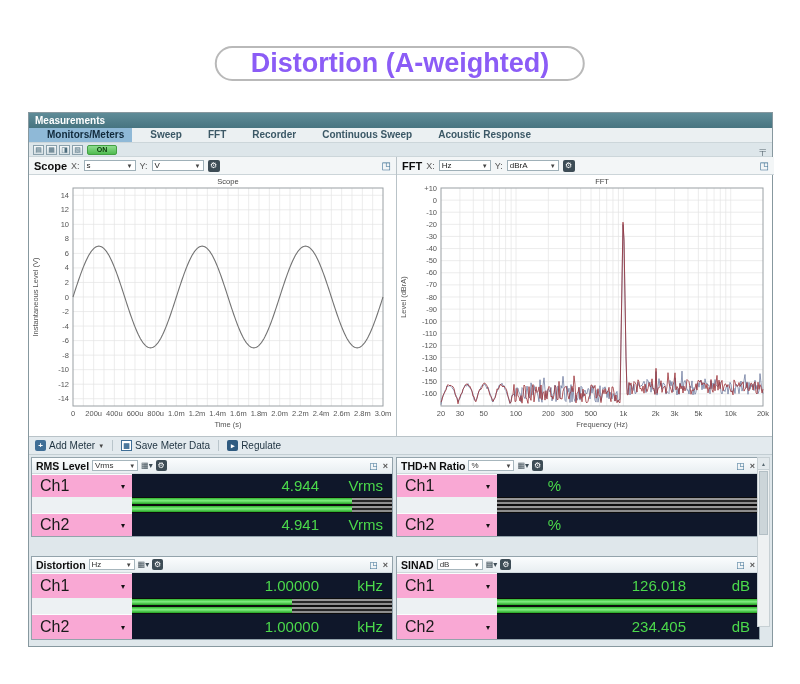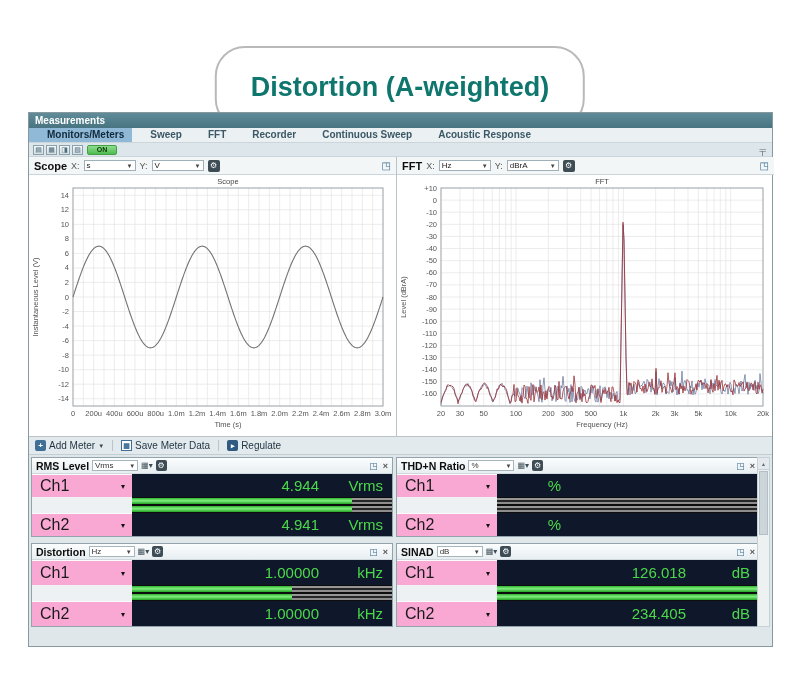--- a/index.html
+++ b/index.html
@@ -1,22 +1,22 @@
 <!DOCTYPE html>
 <html><head>
 <meta charset="utf-8">
 <style>
   html,body{margin:0;padding:0;background:#fff;}
   .page{position:relative;width:800px;height:684px;background:#ffffff;overflow:hidden;
         font-family:"Liberation Sans",sans-serif;}
 
   
   .title-pill{position:absolute;top:46px;left:50%;transform:translateX(-50%);
-    border:2px solid #b9b9b9;border-radius:30px;padding:24px 34px;
-    font-size:27px;font-weight:bold;color:#0f766e;background:#fff;white-space:nowrap;}
+    border:2px solid #b9b9b9;border-radius:30px;padding:0 34px;
+    font-size:27px;font-weight:bold;color:#8b5cf6;background:#fff;white-space:nowrap;}
 
   
   .app-window{position:absolute;left:28px;top:112px;width:745px;height:535px;
     border:1px solid #87989f;background:#e7edf0;box-sizing:border-box;
     display:flex;flex-direction:column;font-size:10px;}
 
   .titlebar{height:15px;flex:0 0 15px;background:linear-gradient(#5f8c98,#477480);
     color:#fff;font-size:10px;font-weight:bold;line-height:15px;padding-left:6px;}
 
   .tabrow{height:14px;flex:0 0 14px;background:#ebf0f2;border-bottom:1px solid #ccd6da;
@@ -59,21 +59,21 @@
   .mt-ic{width:11px;height:11px;font-size:8px;font-weight:bold;display:flex;align-items:center;
     justify-content:center;box-sizing:border-box;}
   .mt-ic.add{background:#3f6e96;color:#fff;border-radius:2px;}
   .mt-ic.save{border:1px solid #3f6e96;color:#3f6e96;background:#fff;font-size:7px;}
   .mt-ic.reg{background:#2f5b80;color:#fff;border-radius:2px;font-size:7px;}
   .mt-sep{width:1px;height:11px;background:#b9c5cb;margin:0 3px;}
 
   
   .meters{position:relative;flex:1;background:#dfe7eb;padding:2px 24px 0 2px;
     display:grid;grid-template-columns:362px 364px;grid-template-rows:80px 84px;
-    gap:6px 3px;align-content:start;box-sizing:border-box;}
+    gap:19px 3px;align-content:start;box-sizing:border-box;}
   .meter-panel{border:1px solid #93a3ab;background:#fff;display:flex;flex-direction:column;
     box-sizing:border-box;}
   .m-header{height:15px;flex:0 0 15px;background:linear-gradient(#fbfdfe,#e8eef1);
     border-bottom:1px solid #cfd8dc;display:flex;align-items:center;gap:3px;padding:0 4px;
     font-size:8.5px;color:#444;}
   .m-title{font-weight:bold;font-size:10.5px;color:#0d0d0d;white-space:nowrap;}
   .unit-select{width:46px;height:11px;border:1px solid #a7b6bd;background:#fff;font-size:8px;
     color:#333;display:flex;align-items:center;justify-content:space-between;padding:0 2px;
     box-sizing:border-box;}
   .m-ic{font-size:8px;color:#3d4c55;}

